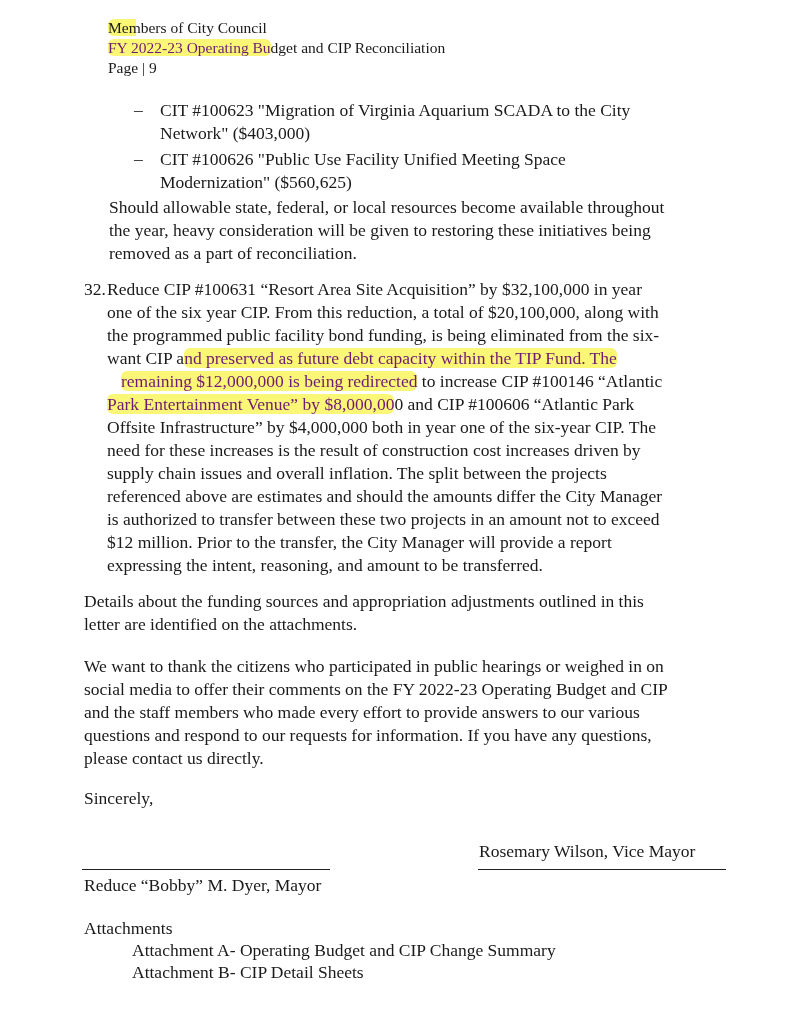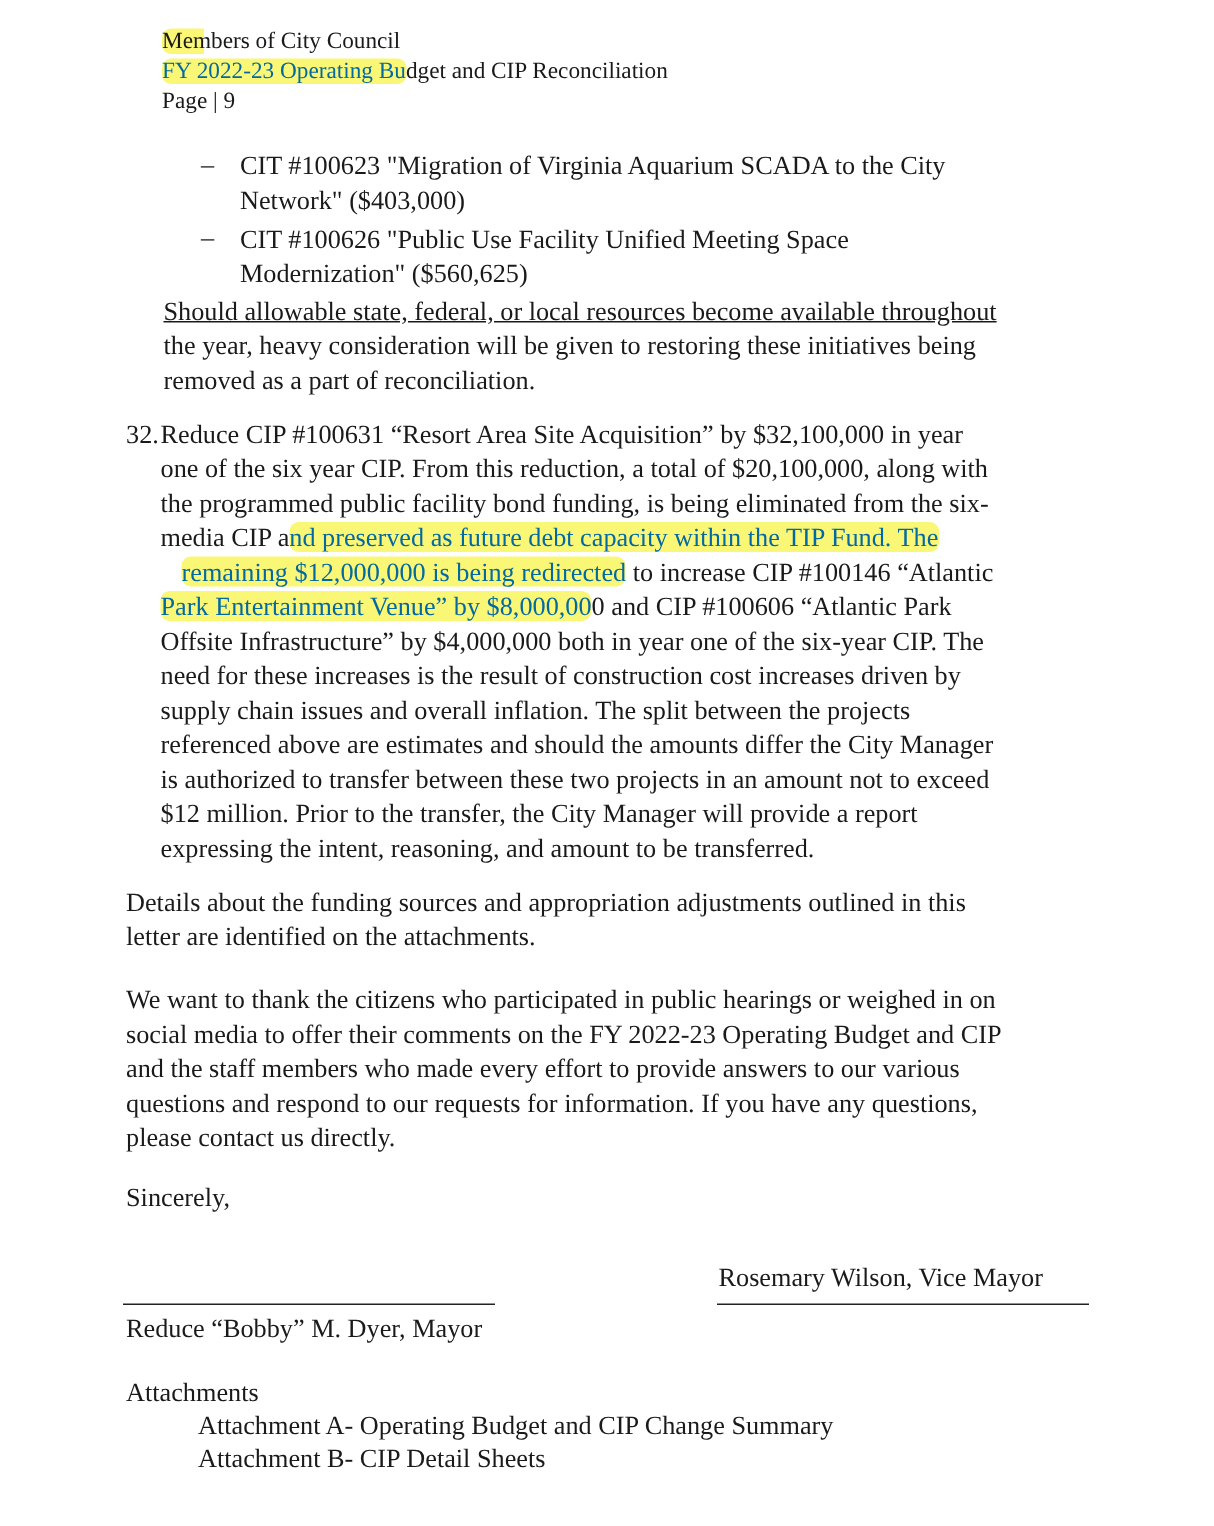--- a/index.html
+++ b/index.html
@@ -3,21 +3,21 @@
 <meta charset="utf-8">
 <style>
   html, body { margin: 0; padding: 0; background: #ffffff; }
   body {
     width: 809px; height: 1017px; position: relative; overflow: hidden;
     font-family: "Liberation Serif", "DejaVu Serif", serif;
     color: #1a1a1a;
     font-size: 17.5px;
   }
   .abs { position: absolute; white-space: nowrap; }
-  .hl { background: rgba(250, 245, 80, 0.78); color: #0369a1; border-radius: 6px; }
+  .hl { background: rgba(250, 245, 80, 0.78); color: #701a75; border-radius: 6px; }
   .header { left: 84px; top: 18px; line-height: 20px; font-size: 15.5px; margin-left: 24px; }
   .header div { white-space: nowrap; }
   .dash { position: absolute; }
   .line { position: absolute; white-space: nowrap; line-height: 23px; }
   .sig-rule { position: absolute; height: 1px; background: #222; }
 </style>
 </head>
 <body>
 
 <div class="abs header">
@@ -33,31 +33,31 @@
     <span class="line" style="left:160px; top:122px;">Network" ($403,000)</span>
   </div>
   <div>
     <span class="dash" style="left:134px; top:148px;">–</span>
     <span class="line" style="left:160px; top:148px;">CIT #100626 "Public Use Facility Unified Meeting Space</span>
     <span class="line" style="left:160px; top:171px;">Modernization" ($560,625)</span>
   </div>
 </div>
 
 <div>
-  <span class="line" style="left:109px; top:196px;text-decoration:underline;">Should allowable state, federal, or local resources become available throughout</span>
+  <span class="line" style="left:109px; top:196px;">Should allowable state, federal, or local resources become available throughout</span>
   <span class="line" style="left:109px; top:219px;">the year, heavy consideration will be given to restoring these initiatives being</span>
   <span class="line" style="left:109px; top:242px;">removed as a part of reconciliation.</span>
 </div>
 
 <div>
   <span class="line" style="left:84px; top:278px;">32.</span>
   <span class="line" style="left:107px; top:278px;">Reduce CIP #100631 “Resort Area Site Acquisition” by $32,100,000 in year</span>
   <span class="line" style="left:107px; top:301px;">one of the six year CIP. From this reduction, a total of $20,100,000, along with</span>
   <span class="line" style="left:107px; top:324px;">the programmed public facility bond funding, is being eliminated from the six-</span>
-  <span class="line" style="left:107px; top:347px;"><span>media CIP a</span><span class="hl">nd preserved as future debt capacity within the TIP Fund. The</span></span>
+  <span class="line" style="left:107px; top:347px;"><span>want CIP a</span><span class="hl">nd preserved as future debt capacity within the TIP Fund. The</span></span>
   <span class="line" style="left:107px; top:370px;padding-left:14px;"><span class="hl">remaining $12,000,000 is being redirected</span><span> to increase CIP #100146 “Atlantic</span></span>
   <span class="line" style="left:107px; top:393px;"><span class="hl">Park Entertainment Venue” by $8,000,00</span><span>0 and CIP #100606 “Atlantic Park</span></span>
   <span class="line" style="left:107px; top:416px;">Offsite Infrastructure” by $4,000,000 both in year one of the six-year CIP. The</span>
   <span class="line" style="left:107px; top:439px;">need for these increases is the result of construction cost increases driven by</span>
   <span class="line" style="left:107px; top:462px;">supply chain issues and overall inflation. The split between the projects</span>
   <span class="line" style="left:107px; top:485px;">referenced above are estimates and should the amounts differ the City Manager</span>
   <span class="line" style="left:107px; top:508px;">is authorized to transfer between these two projects in an amount not to exceed</span>
   <span class="line" style="left:107px; top:531px;">$12 million. Prior to the transfer, the City Manager will provide a report</span>
   <span class="line" style="left:107px; top:554px;">expressing the intent, reasoning, and amount to be transferred.</span>
 </div>

